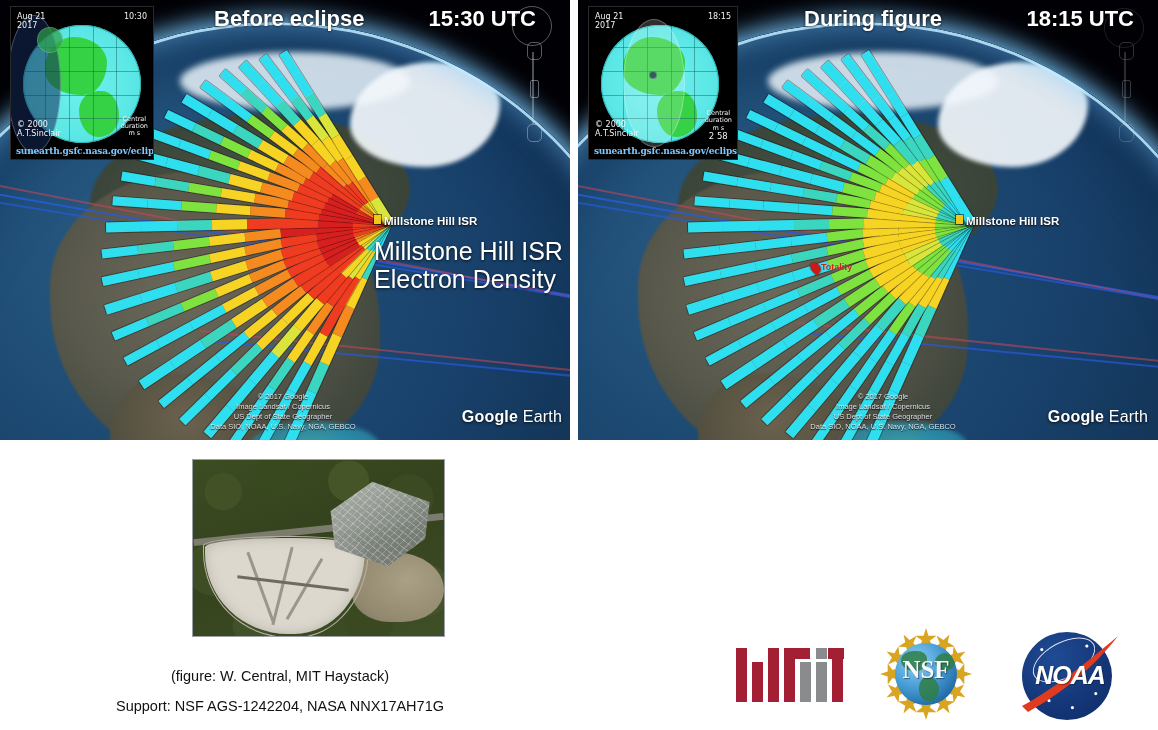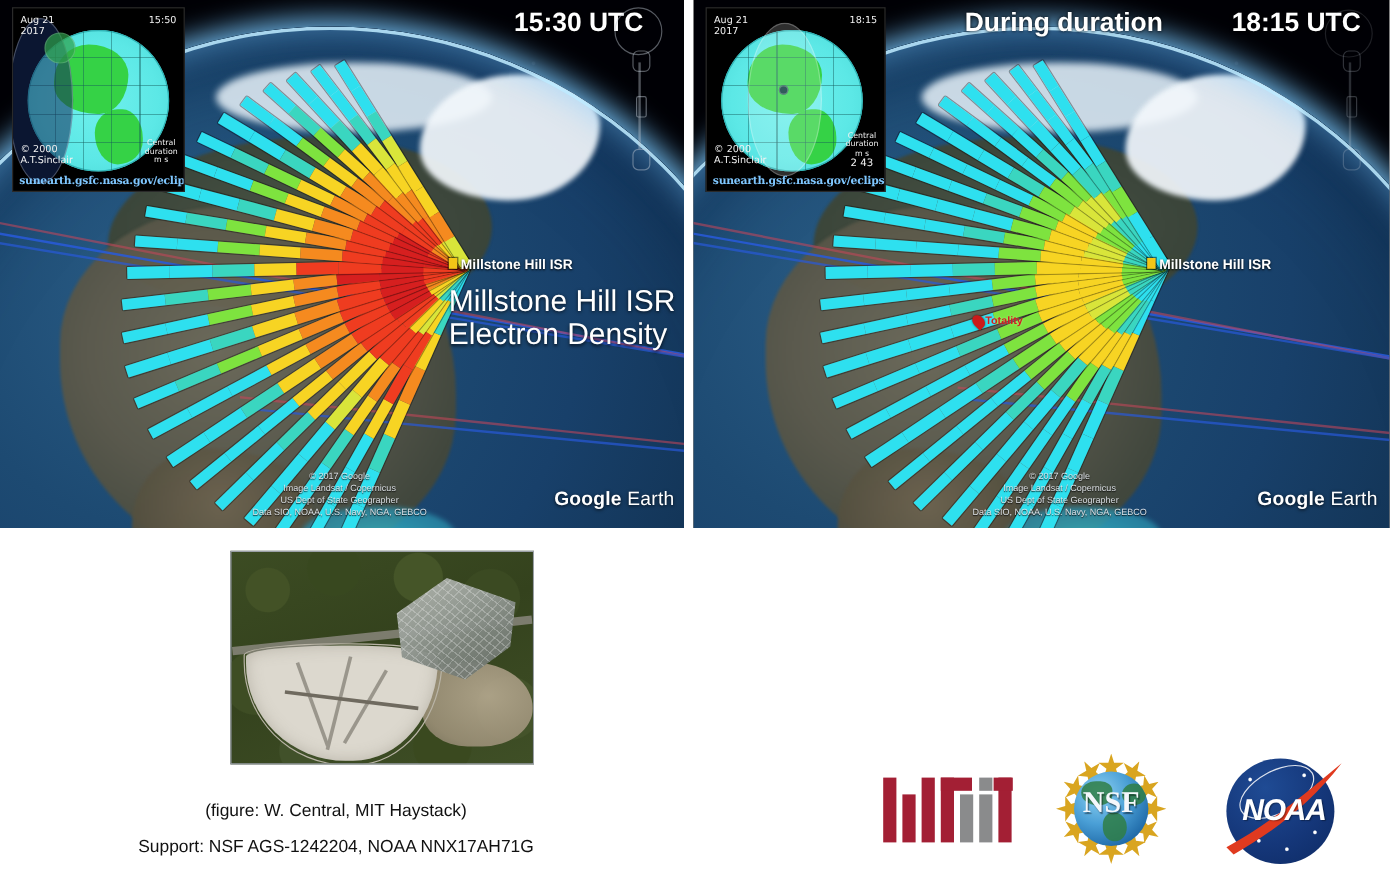--- a/index.html
+++ b/index.html
@@ -468,30 +468,31 @@
 
     <div class="inset">
       <div class="inset-globe">
         <div class="inset-land na"></div>
         <div class="inset-land sa"></div>
         <div class="inset-grat"></div>
         <div class="umbra" style="left:-16px;top:-10px;width:54px;height:138px;border-radius:50%;background:rgba(20,40,90,.55);"></div>
         <div class="umbra" style="left:14px;top:2px;width:26px;height:26px;background:#2ea24a;opacity:.7;"></div>
       </div>
       <div class="inset-txt" style="left:6px;top:6px;"><span>Aug 21</span><br><span>2017</span></div>
-      <div class="inset-txt" style="right:6px;top:6px;">15:50</div>
+      <div class="inset-txt" style="right:6px;top:6px;">10:30</div>
       <div class="inset-txt" style="left:6px;bottom:20px;"><span>© 2000</span><br><span>A.T.Sinclair</span></div>
       <div class="inset-txt" style="right:5px;bottom:22px;text-align:center;font-size:6.5px;">
         <span>Central</span><br>
         <span>duration</span><br>
         <span>m     s</span>
       </div>
       <div class="inset-url">sunearth.gsfc.nasa.gov/eclipse</div>
     </div>
 
+    <div class="panel-title" style="left:214px;">Before eclipse</div>
     <div class="panel-time" style="right:34px;">15:30 UTC</div>
 
     <div class="nav-ring" style="right:18px;top:6px;"></div>
     <div class="zoom-slider" style="right:30px;top:42px;height:100px;">
       <div class="zs-track"></div>
       <div class="zs-cap" style="top:0;"></div>
       <div class="zs-knob"></div>
       <div class="zs-cap" style="bottom:0;"></div>
     </div>
 
@@ -777,26 +778,26 @@
         <div class="umbra" style="left:22px;top:-6px;width:62px;height:128px;"></div>
         <div class="umbra" style="left:48px;top:46px;width:8px;height:8px;background:rgba(40,60,90,.8);"></div>
       </div>
       <div class="inset-txt" style="left:6px;top:6px;"><span>Aug 21</span><br><span>2017</span></div>
       <div class="inset-txt" style="right:6px;top:6px;">18:15</div>
       <div class="inset-txt" style="left:6px;bottom:20px;"><span>© 2000</span><br><span>A.T.Sinclair</span></div>
       <div class="inset-txt" style="right:5px;bottom:18px;text-align:center;font-size:6.5px;">
         <span>Central</span><br>
         <span>duration</span><br>
         <span>m     s</span><br>
-        <span style="font-size:8.5px;">2    43</span>
+        <span style="font-size:8.5px;">2    58</span>
       </div>
       <div class="inset-url">sunearth.gsfc.nasa.gov/eclipse</div>
     </div>
 
-    <div class="panel-title" style="left:226px;">During duration</div>
+    <div class="panel-title" style="left:226px;">During figure</div>
     <div class="panel-time" style="right:24px;">18:15 UTC</div>
 
     <div class="nav-ring" style="right:14px;top:8px;opacity:.35;"></div>
     <div class="zoom-slider" style="right:26px;top:42px;height:100px;opacity:.55;">
       <div class="zs-track"></div>
       <div class="zs-cap" style="top:0;"></div>
       <div class="zs-knob"></div>
       <div class="zs-cap" style="bottom:0;"></div>
     </div>
 
@@ -821,21 +822,21 @@
     <div class="dish-pad"></div>
     <div class="feed-arm" style="left:88px;top:86px;width:3px;height:80px;transform:rotate(14deg);"></div>
     <div class="feed-arm" style="left:66px;top:90px;width:3px;height:74px;transform:rotate(-20deg);"></div>
     <div class="feed-arm" style="left:110px;top:94px;width:3px;height:70px;transform:rotate(30deg);"></div>
     <div class="feed-arm" style="left:44px;top:122px;width:112px;height:3px;transform:rotate(7deg);background:#6f6a5f;"></div>
     <div class="antenna"></div>
     <div class="antenna-mesh"></div>
   </div>
 
   <div class="caption cap1">(figure: W. Central, MIT Haystack)</div>
-  <div class="caption cap2">Support: NSF AGS-1242204, NOAA NNX17AH71G</div>
+  <div class="caption cap2">Support: NSF AGS-1242204, NASA NNX17AH71G</div>
 
   <div class="facility-title">
     <br>
   </div>
 
   <div class="logos">
 
 
     <div class="mitlogo">
       <div class="mb r" style="left:0;width:11px;height:54px;"></div>

